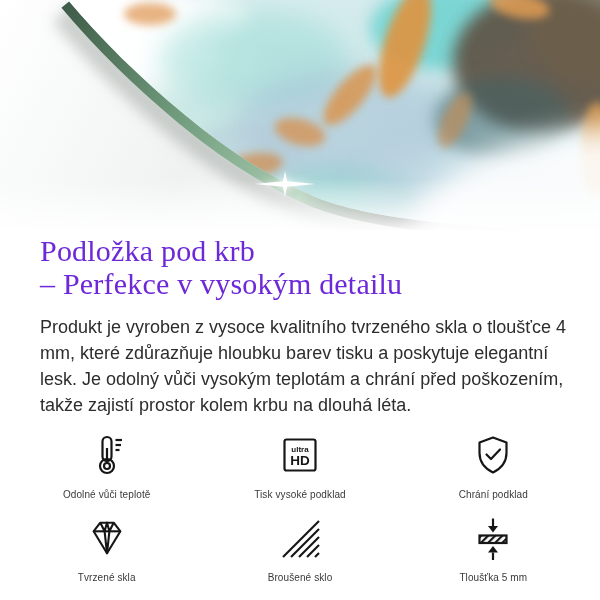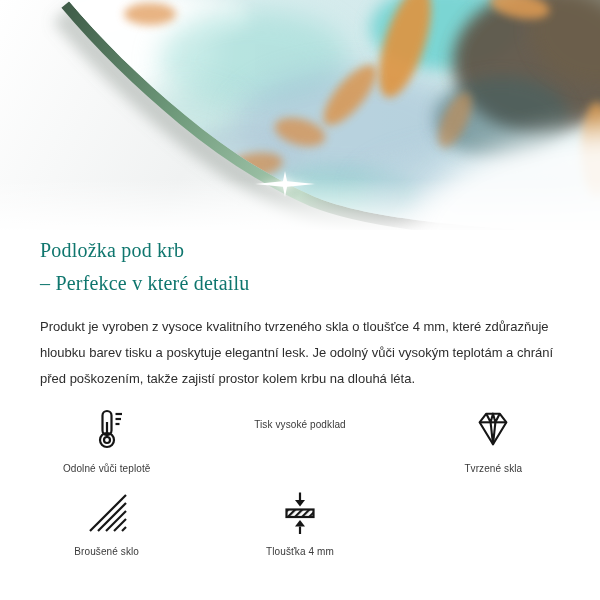--- a/index.html
+++ b/index.html
@@ -13,26 +13,26 @@
     position:relative;width:600px;height:230px;overflow:hidden;
     background:linear-gradient(118deg,#ffffff 0%,#f0f2f2 38%,#f8fafa 60%,#ffffff 82%);
   }
   .hero svg{display:block;}
   
   .content{padding:0 28px 0 40px;}
   h1{
     margin:4px 0 0 0;
     font-family:"Liberation Serif","DejaVu Serif",serif;
     font-weight:400;
-    font-size:20px;line-height:33px;
-    color:#0f766e;letter-spacing:.2px;
+    font-size:30px;line-height:33px;
+    color:#6d28d9;letter-spacing:.2px;
   }
   .desc{
     margin:14px 0 0 0;
-    font-size:13px;line-height:26px;color:#2d2d2d;
+    font-size:18px;line-height:26px;color:#2d2d2d;
     letter-spacing:0;
   }
   
   .features{
     margin:15px 10px 0 10px;
     display:grid;
     grid-template-columns:repeat(3,1fr);
     row-gap:14px;
   }
   .feature{
@@ -124,21 +124,21 @@
       <polygon points="-30,0 0,-3 30,0 0,3" fill="#ffffff"></polygon>
       <polygon points="0,-13 -2.6,0 0,13 2.6,0" fill="#ffffff"></polygon>
       <circle cx="0" cy="0" r="2.6" fill="#ffffff"></circle>
     </g>
   </svg>
 </div>
 
 <div class="content">
   <h1>
     <span>Podložka pod krb</span><br>
-    <span>– Perfekce v které detailu</span>
+    <span>– Perfekce v vysokým detailu</span>
   </h1>
   <p class="desc">Produkt je vyroben z vysoce kvalitního tvrzeného skla o tloušťce 4 mm, které zdůrazňuje hloubku barev tisku a poskytuje elegantní lesk. Je odolný vůči vysokým teplotám a chrání před poškozením, takže zajistí prostor kolem krbu na dlouhá léta.</p>
 </div>
 
 <div class="features">
 
   <div class="feature">
     <div class="icon-wrap">
       <svg width="44" height="44" viewBox="0 0 44 44">
         <rect class="ic" x="17.5" y="4" width="9" height="24" rx="4.5"></rect>
@@ -147,23 +147,39 @@
         <line class="ic" x1="22" y1="30" x2="22" y2="15" stroke-width="2"></line>
         <line class="ic" x1="30.5" y1="7" x2="37" y2="7" stroke-width="2"></line>
         <line class="ic" x1="30.5" y1="12" x2="36" y2="12" stroke-width="2"></line>
         <line class="ic" x1="30.5" y1="17" x2="34.5" y2="17" stroke-width="2"></line>
       </svg>
     </div>
     <div class="feature-label">Odolné vůči teplotě</div>
   </div>
 
   <div class="feature">
+    <div class="icon-wrap">
+      <svg width="44" height="44" viewBox="0 0 44 44">
+        <rect class="ic" x="6.5" y="6.5" width="31" height="31" rx="2" stroke-width="2.6"></rect>
+        <text class="badge-txt" x="22" y="18.5" font-size="8" font-weight="600" text-anchor="middle">ultra</text>
+        <text class="badge-txt" x="22" y="31.5" font-size="13.5" font-weight="700" text-anchor="middle">HD</text>
+      </svg>
+    </div>
     <div class="feature-label">Tisk vysoké podklad</div>
   </div>
 
+  <div class="feature">
+    <div class="icon-wrap">
+      <svg width="44" height="44" viewBox="0 0 44 44">
+        <path class="ic" stroke-width="2.4" stroke-linejoin="round" d="M22 4.5 L35.5 9.5 V20 C35.5 29.5 30 35.5 22 39.5 C14 35.5 8.5 29.5 8.5 20 V9.5 Z"></path>
+        <polyline class="ic" stroke-width="2.4" stroke-linecap="round" stroke-linejoin="round" points="15.5,21.5 20,26 29,16.5"></polyline>
+      </svg>
+    </div>
+    <div class="feature-label">Chrání podklad</div>
+  </div>
 
   <div class="feature">
     <div class="icon-wrap">
       <svg width="46" height="44" viewBox="0 0 46 44">
         <polygon class="ic" stroke-width="2" stroke-linejoin="round" points="9,15 16,6 30,6 37,15 23,38"></polygon>
         <line class="ic" x1="9" y1="15" x2="37" y2="15" stroke-width="2"></line>
         <polyline class="ic" stroke-width="2" stroke-linejoin="round" points="16,6 20.5,15 23,6 25.5,15 30,6"></polyline>
         <line class="ic" x1="20.5" y1="15" x2="23" y2="38" stroke-width="2"></line>
         <line class="ic" x1="25.5" y1="15" x2="23" y2="38" stroke-width="2"></line>
       </svg>
@@ -192,16 +208,16 @@
             <rect width="2.2" height="5" fill="#161616"></rect>
           </pattern>
         </defs>
         <line class="ic" x1="22" y1="2.5" x2="22" y2="10" stroke-width="2.6"></line>
         <polygon class="ic-fill" points="17,10 27,10 22,16.5"></polygon>
         <rect x="8.5" y="19.5" width="27" height="7.5" fill="url(#hatchP)" stroke="#161616" stroke-width="2.2"></rect>
         <polygon class="ic-fill" points="17,36.5 27,36.5 22,30"></polygon>
         <line class="ic" x1="22" y1="36.5" x2="22" y2="44" stroke-width="2.6"></line>
       </svg>
     </div>
-    <div class="feature-label">Tloušťka 4 mm</div>
+    <div class="feature-label">Tloušťka 5 mm</div>
   </div>
 
 </div>
 
 </body></html>

